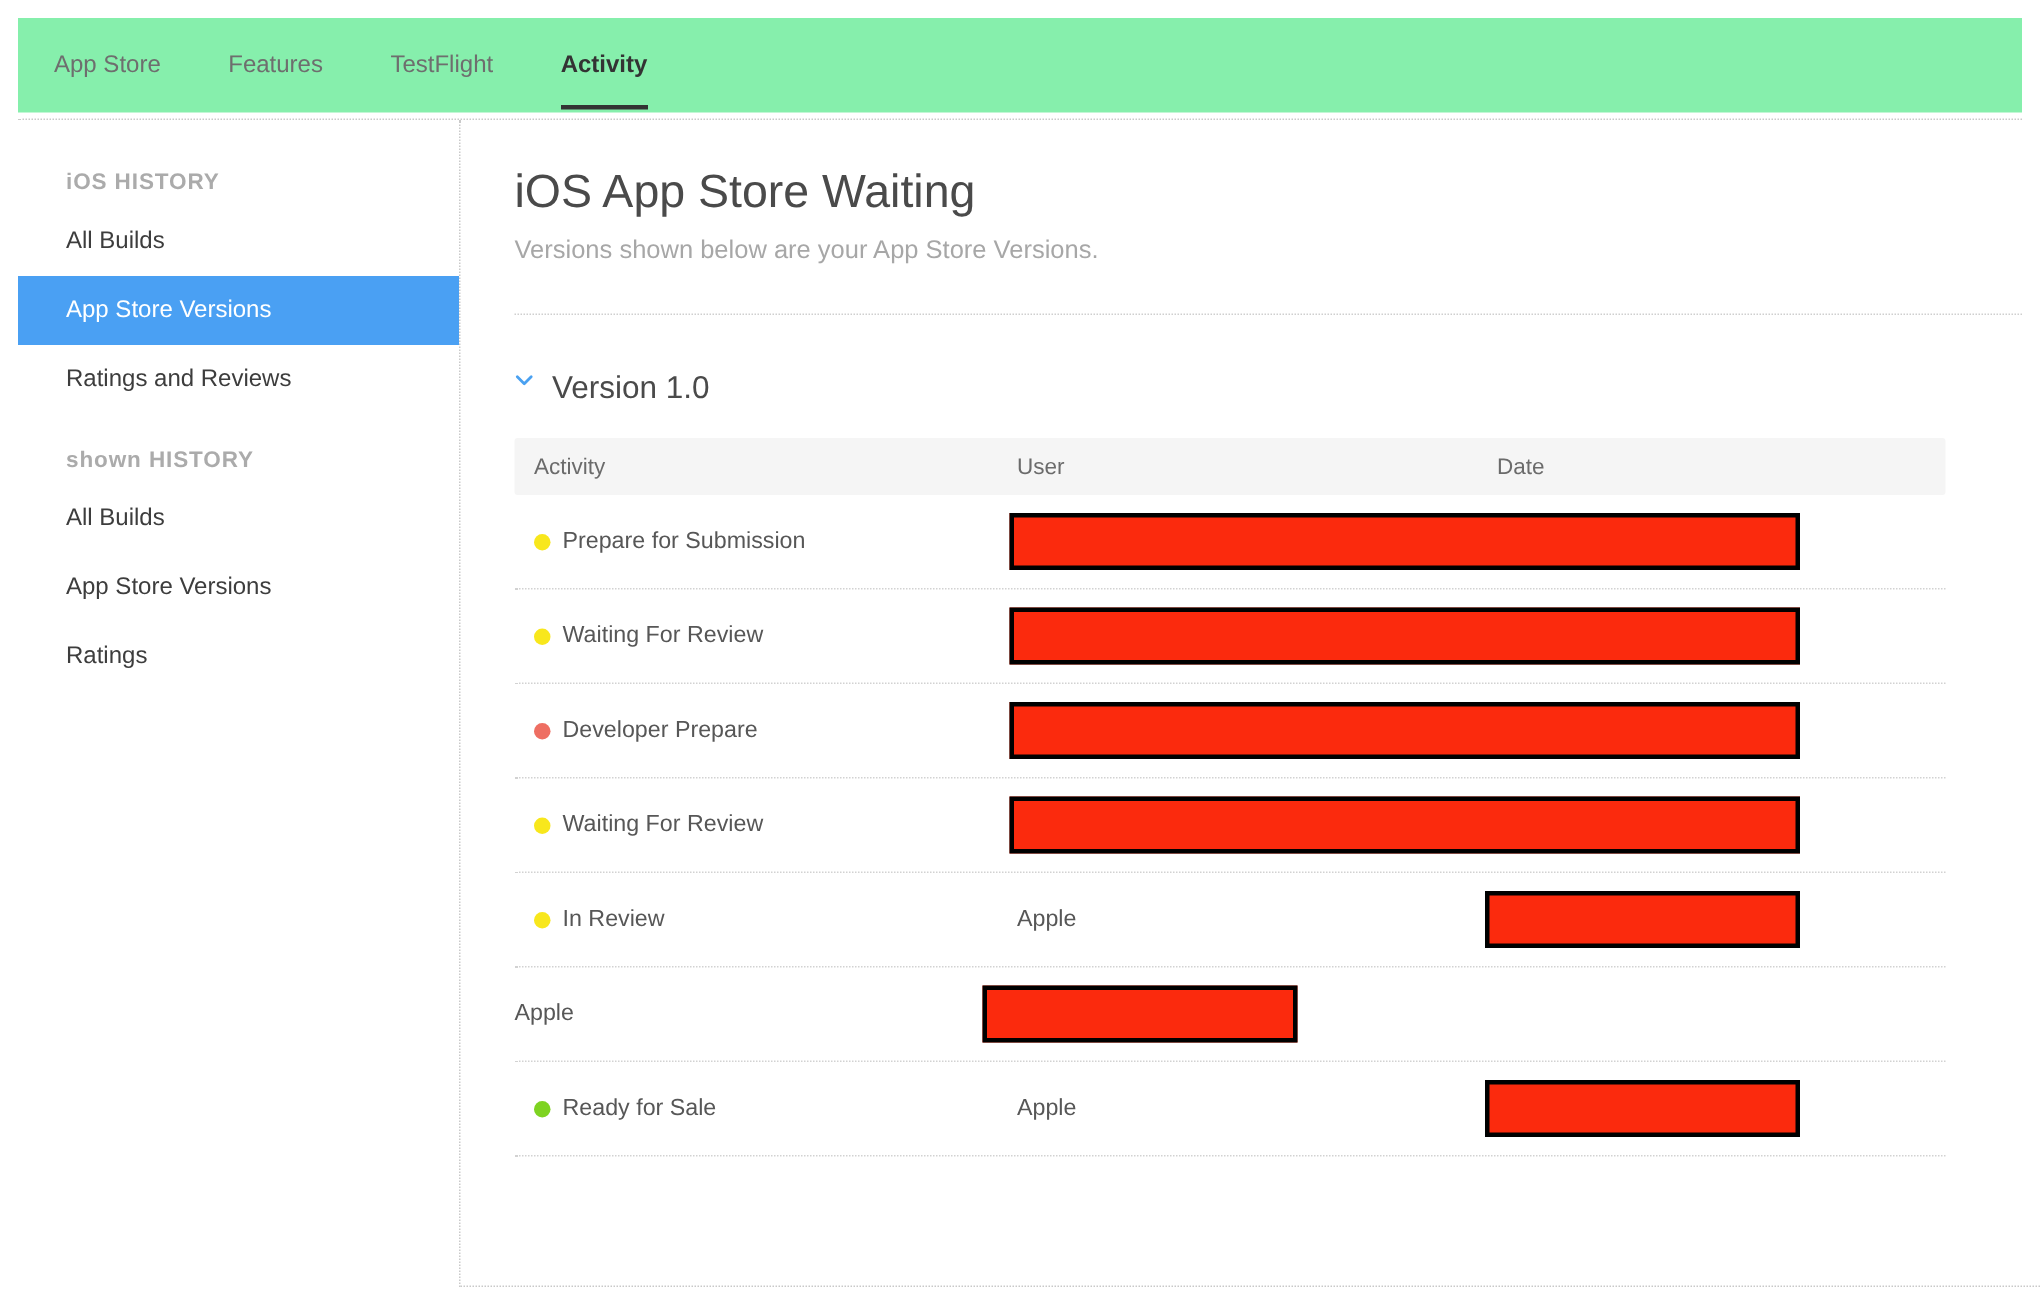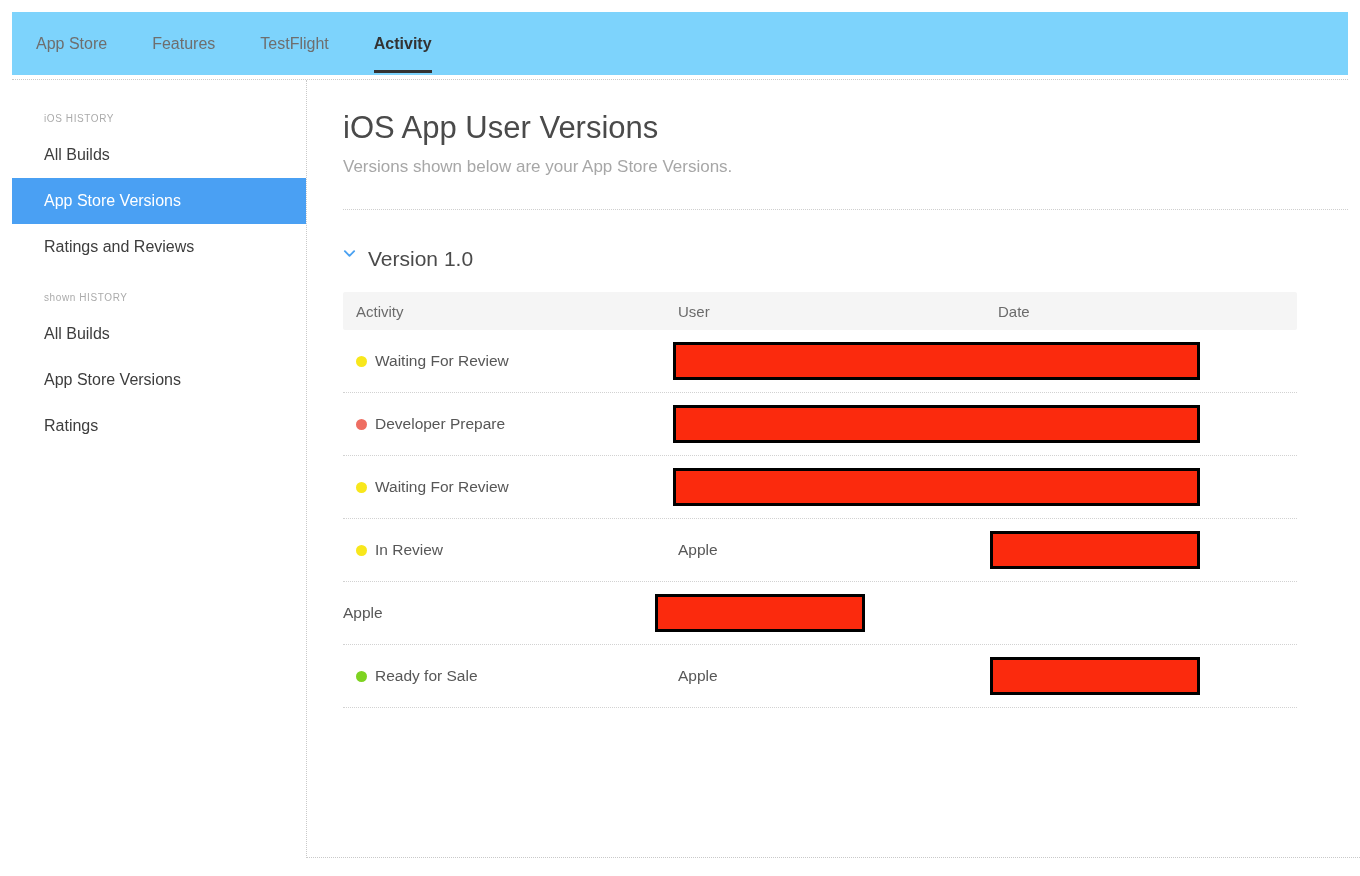--- a/index.html
+++ b/index.html
@@ -1,30 +1,30 @@
 <!DOCTYPE html>
 <html><head>
 <meta charset="utf-8">
 <style>
   * { margin:0; padding:0; box-sizing:border-box; }
   html,body { width:1360px; height:876px; background:#fff; overflow:hidden;
     font-family:"Liberation Sans","DejaVu Sans",sans-serif; }
 
   
   .topbar-wrap { margin:12px 12px 0 12px; }
-  .topbar { height:63px; background:#7dd3fc; display:flex; align-items:center; padding-left:24px; }
+  .topbar { height:63px; background:#86efac; display:flex; align-items:center; padding-left:24px; }
   .tab { position:relative; margin-right:45px; font-size:16px; color:#6e6e6e; cursor:pointer; }
   .tab.active { color:#333; font-weight:700; }
   .tab-underline { position:absolute; left:0; right:0; bottom:-20px; height:3px; background:#333; }
   .topbar-divider { border:none; border-top:1px dotted #c9c9c9; margin-top:4px; }
 
   
   .main { display:flex; height:778px; padding-left:12px; }
   .sidebar { width:295px; border-right:1px dotted #c9c9c9; padding-top:18px; flex-shrink:0; }
-  .side-header { margin:15px 0 8px 0; padding-left:32px; font-size:10px; font-weight:400;
+  .side-header { margin:15px 0 8px 0; padding-left:32px; font-size:15px; font-weight:700;
     color:#ababab; letter-spacing:.6px; }
   .side-section + .side-section .side-header { margin-top:22px; }
   .side-item { height:46px; display:flex; align-items:center; padding-left:32px;
     font-size:16px; color:#3d3d3d; cursor:pointer; }
   .side-item.selected { color:#fff; }
 
   
   .content { flex:1; border-bottom:1px dotted #c9c9c9; padding:0 12px 0 36px; }
   .page-title { margin-top:30px; font-size:31px; line-height:36px; font-weight:300; color:#4a4a4a; }
   .page-subtitle { margin-top:11px; font-size:17px; font-weight:300; color:#a7a7a7; }
@@ -76,38 +76,47 @@
     </div>
     <div class="side-section">
       <div class="side-header">shown HISTORY</div>
       <div class="side-item">All Builds</div>
       <div class="side-item">App Store Versions</div>
       <div class="side-item">Ratings</div>
     </div>
   </div>
 
   <div class="content">
-    <h1 class="page-title">iOS App User Versions</h1>
+    <h1 class="page-title">iOS App Store Waiting</h1>
     <div class="page-subtitle">Versions shown below are your App Store Versions.</div>
     <hr class="content-divider">
 
     <div class="section-heading">
       <svg class="chevron" viewBox="0 0 14 14">
           <path d="M2 4.5 L7 9.5 L12 4.5" fill="none" stroke="#4aa1f1" stroke-width="2" stroke-linecap="round" stroke-linejoin="round"></path>
         </svg>
       <span>Version 1.0</span>
     </div>
 
     <div class="table">
       <div class="thead">
         <div class="cell-activity">Activity</div>
         <div class="cell-user">User</div>
         <div class="cell-date">Date</div>
       </div>
 
+      <div class="row">
+        <div class="cell-activity">
+          <span class="status-dot" style="background: rgb(248, 231, 28);"></span>
+          <span>Prepare for Submission</span>
+        </div>
+        <div class="cell-span">
+            <div class="redaction wide" style="background: rgb(251, 42, 13);"></div>
+          </div>
+      </div>
       <div class="row">
         <div class="cell-activity">
           <span class="status-dot" style="background: rgb(248, 231, 28);"></span>
           <span>Waiting For Review</span>
         </div>
         <div class="cell-span">
             <div class="redaction wide" style="background: rgb(251, 42, 13);"></div>
           </div>
       </div>
       <div class="row">

